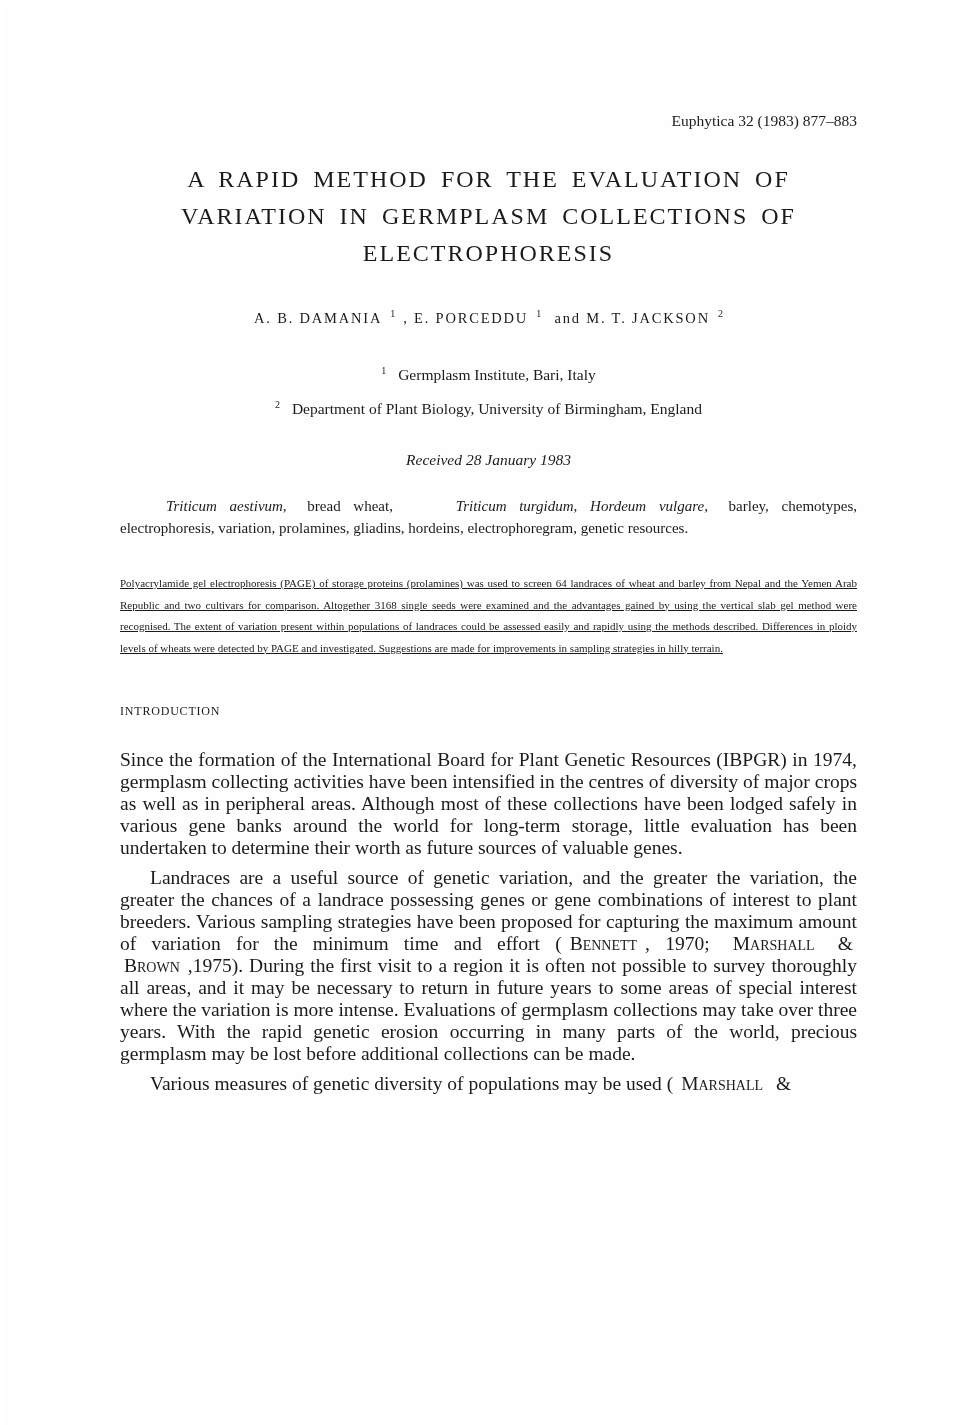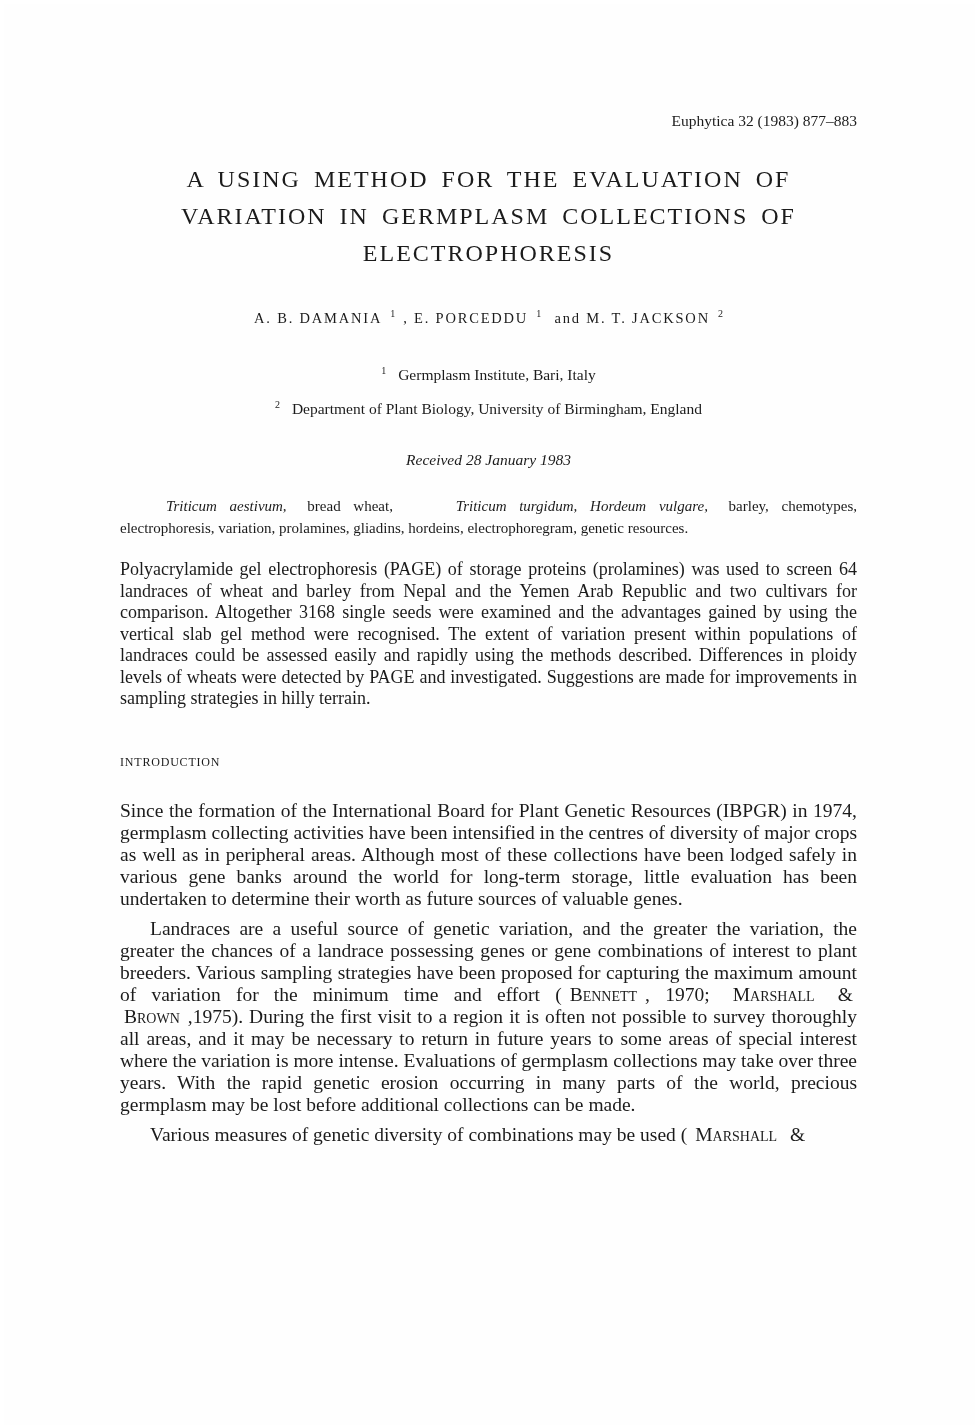--- a/index.html
+++ b/index.html
@@ -74,24 +74,25 @@
   .heading-index { margin-top: 84px; }
   .heading-summary { margin-top: 30px; }
   .heading-introduction { margin-top: 36px; }
   .index-words {
     margin-top: 18px;
     font-size: 15px;
     line-height: 21.5px;
     text-align: justify;
   }
   .summary-text {
-    margin-top: 12px;
-    font-size: 18px;
+    margin-top: 26px;
+    font-size: 11px;
     line-height: 21.5px;
     text-align: justify;
+    text-decoration: underline;
   }
   .body-para {
     font-size: 19.5px;
     line-height: 22px;
     text-align: justify;
   }
   .body-para.first { margin-top: 22px; }
   .body-para.indent { text-indent: 26px; }
   .italic { font-style: italic; margin-left: 42px; }
   .smallcaps { font-variant: small-caps; }
@@ -104,21 +105,21 @@
 </style>
 </head>
 <body>
 
 <div class="page">
   <div class="content">
 
     <div class="journal-ref">Euphytica 32 (1983) 877–883</div>
 
     <h1 class="title">
-        <span class="title-line">A USING METHOD FOR THE EVALUATION OF</span>
+        <span class="title-line">A RAPID METHOD FOR THE EVALUATION OF</span>
         <span class="title-line">VARIATION IN GERMPLASM COLLECTIONS OF</span>
         <span class="title-line">ELECTROPHORESIS</span>
       </h1>
 
     <p class="authors"><span>A. B. DAMANIA</span><sup>1</sup><span>, E. PORCEDDU</span><sup>1</sup><span> and M. T. JACKSON</span><sup>2</sup></p>
 
     <div class="affiliations">
       <p><sup>1</sup><span> Germplasm Institute, Bari, Italy</span></p>
       <p><sup>2</sup><span> Department of Plant Biology, University of Birmingham, England</span></p>
     </div>
@@ -130,17 +131,17 @@
 
 
     <p class="summary-text">Polyacrylamide gel electrophoresis (PAGE) of storage proteins (prolamines) was used to screen 64 landraces of wheat and barley from Nepal and the Yemen Arab Republic and two cultivars for comparison. Altogether 3168 single seeds were examined and the advantages gained by using the vertical slab gel method were recognised. The extent of variation present within populations of landraces could be assessed easily and rapidly using the methods described. Differences in ploidy levels of wheats were detected by PAGE and investigated. Suggestions are made for improvements in sampling strategies in hilly terrain.</p>
 
     <h2 class="section-heading heading-introduction">INTRODUCTION</h2>
 
     <p class="body-para first">Since the formation of the International Board for Plant Genetic Resources (IBPGR) in 1974, germplasm collecting activities have been intensified in the centres of diversity of major crops as well as in peripheral areas. Although most of these collections have been lodged safely in various gene banks around the world for long-term storage, little evaluation has been undertaken to determine their worth as future sources of valuable genes.</p>
 
     <p class="body-para indent"><span>Landraces are a useful source of genetic variation, and the greater the variation, the greater the chances of a landrace possessing genes or gene combinations of interest to plant breeders. Various sampling strategies have been proposed for capturing the maximum amount of variation for the minimum time and effort (</span><span class="smallcaps">Bennett</span><span>, 1970; </span><span class="smallcaps">Marshall</span><span> &amp; </span><span class="smallcaps">Brown</span><span>,1975). During the first visit to a region it is often not possible to survey thoroughly all areas, and it may be necessary to return in future years to some areas of special interest where the variation is more intense. Evaluations of germplasm collections may take over three years. With the rapid genetic erosion occurring in many parts of the world, precious germplasm may be lost before additional collections can be made.</span></p>
 
-    <p class="body-para indent"><span>Various measures of genetic diversity of combinations may be used (</span><span class="smallcaps">Marshall</span><span> &amp;</span></p>
+    <p class="body-para indent"><span>Various measures of genetic diversity of populations may be used (</span><span class="smallcaps">Marshall</span><span> &amp;</span></p>
 
 
   </div>
 </div>
 
 </body></html>

